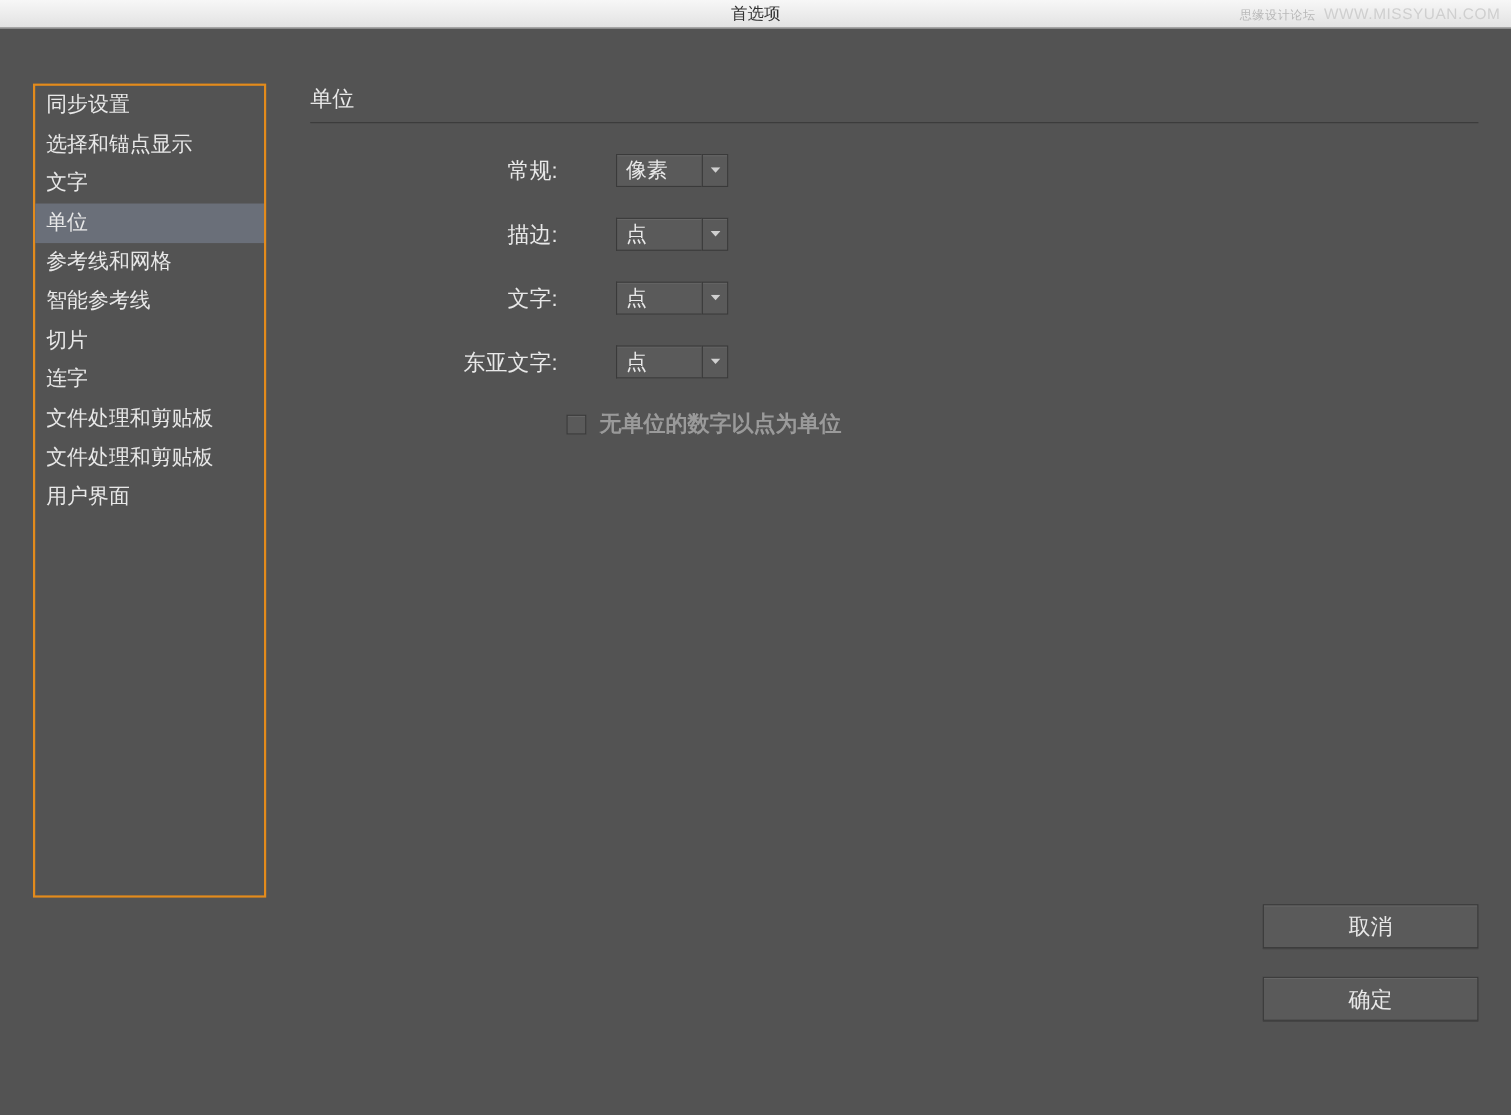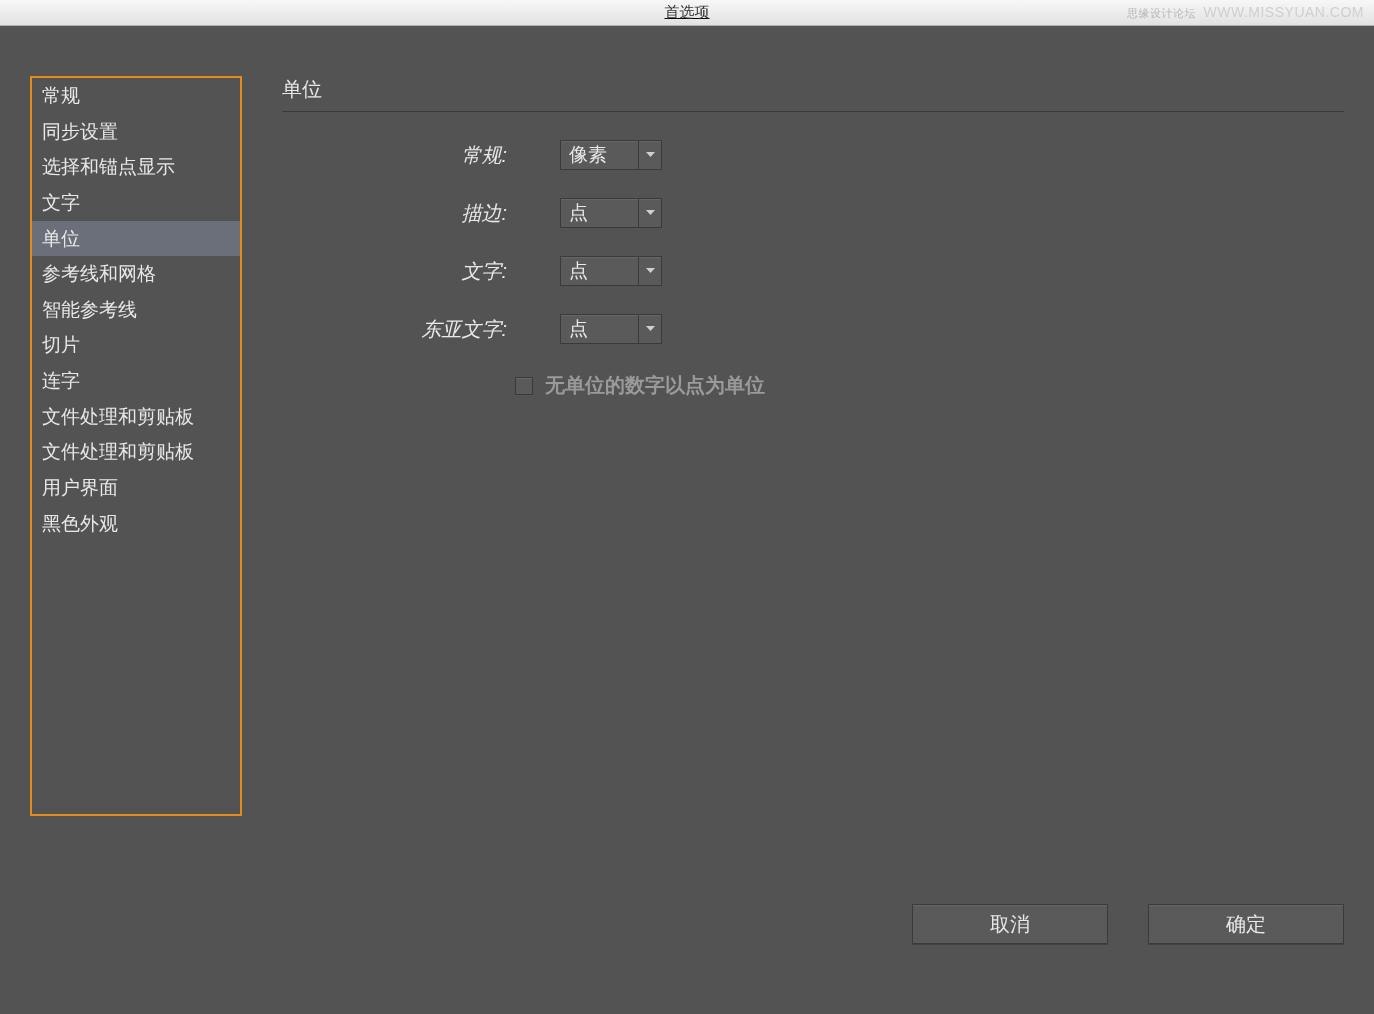--- a/index.html
+++ b/index.html
@@ -15,21 +15,20 @@
       overflow: hidden;
     }
     .titlebar {
       background: linear-gradient(to bottom, #f7f7f7, #e2e2e2);
       height: 26px;
       border-bottom: 1px solid #b0b0b0;
       display: flex;
       align-items: center;
       justify-content: center;
       position: relative;
-      text-decoration: underline;
     }
     .titlebar-title {
       font-size: 15px;
       color: #333;
       font-weight: 500;
     }
     .watermark {
       position: absolute;
       right: 10px;
       top: 4px;
@@ -80,21 +79,20 @@
       display: flex;
       align-items: center;
       margin-bottom: 28px;
     }
     .form-label {
       width: 155px;
       text-align: right;
       font-size: 20px;
       color: #e8e8e8;
       margin-right: 8px;
-      font-style: italic;
     }
     .dropdown {
       display: flex;
       align-items: stretch;
       height: 30px;
       padding-left: 45px;
     }
     .dropdown-value {
       background: #5a5a5a;
       border: 1px solid #3a3a3a;
@@ -172,24 +170,25 @@
       height: 8px;
       background: #e8e8e8;
       border-radius: 50%;
     }
     .radio-label {
       font-size: 20px;
       color: #e8e8e8;
     }
     .button-bar {
       position: absolute;
-      bottom: 70px;
+      bottom: 86px;
       right: 30px;
       display: flex;
-      gap: 40px;
+      gap: 26px;
+      flex-direction: column;
     }
     .btn {
       width: 196px;
       height: 40px;
       background: #5a5a5a;
       border: 1px solid #3a3a3a;
       color: #e8e8e8;
       font-size: 20px;
       display: flex;
       align-items: center;
@@ -204,33 +203,31 @@
 <div class="titlebar">
   <span class="titlebar-title">首选项</span>
   <span class="watermark">
     <span>思缘设计论坛</span>
     <span class="wm2">WWW.MISSYUAN.COM</span>
   </span>
 </div>
 
 <div class="main-area">
   <div class="sidebar">
-    <div class="sidebar-item">常规</div>
     <div class="sidebar-item">同步设置</div>
     <div class="sidebar-item">选择和锚点显示</div>
     <div class="sidebar-item">文字</div>
     <div class="sidebar-item selected">单位</div>
     <div class="sidebar-item">参考线和网格</div>
     <div class="sidebar-item">智能参考线</div>
     <div class="sidebar-item">切片</div>
     <div class="sidebar-item">连字</div>
     <div class="sidebar-item">文件处理和剪贴板</div>
     <div class="sidebar-item">文件处理和剪贴板</div>
     <div class="sidebar-item">用户界面</div>
-    <div class="sidebar-item">黑色外观</div>
   </div>
 
   <div class="content">
     <div class="section-title">单位</div>
 
     <div class="form-rows">
 
       <div class="form-row">
         <div class="form-label">常规:</div>
         <div class="dropdown">

